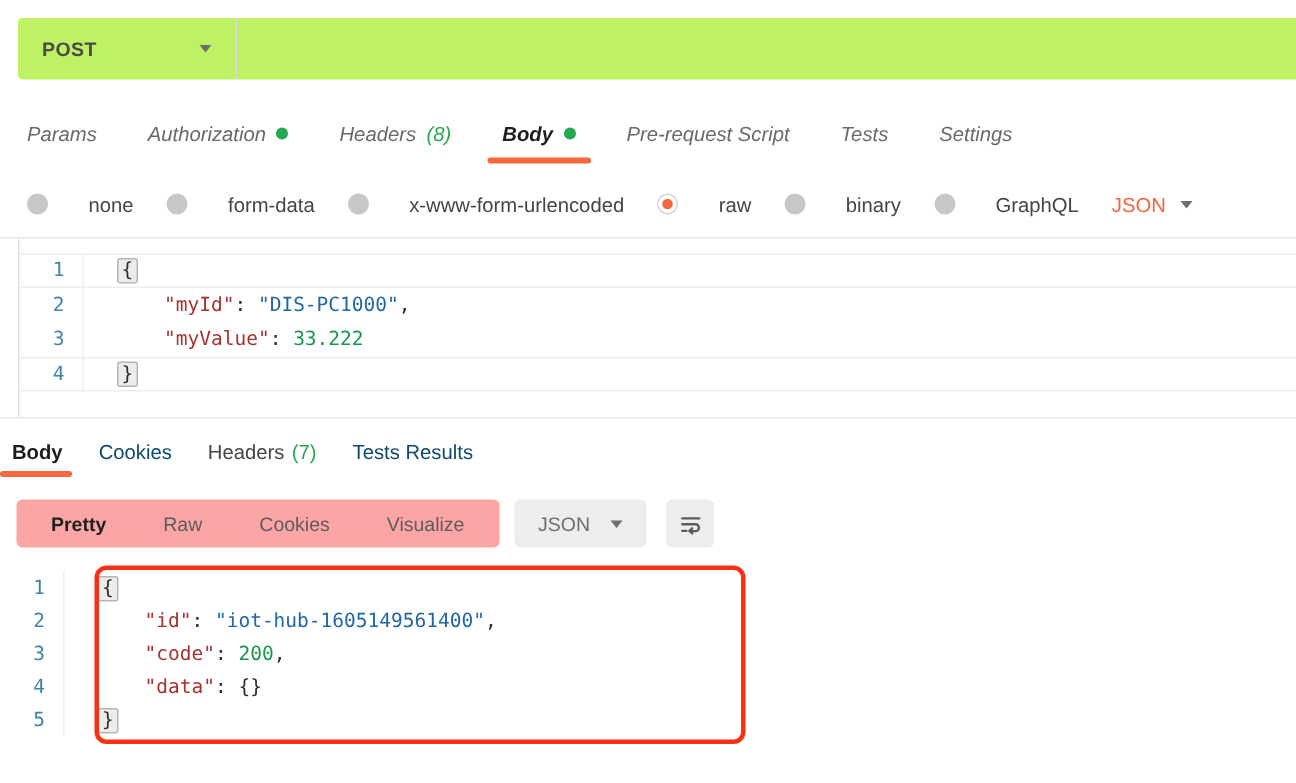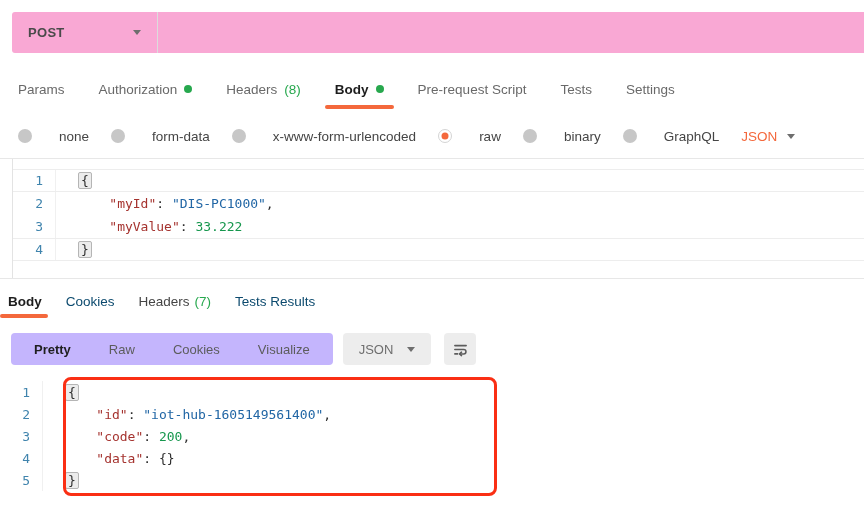--- a/index.html
+++ b/index.html
@@ -1,36 +1,36 @@
 <!DOCTYPE html>
 <html><head>
 <meta charset="utf-8">
 <style>
   * { margin:0; padding:0; box-sizing:border-box; }
   html,body { width:864px; height:522px; background:#ffffff; overflow:hidden;
     font-family:"Liberation Sans", sans-serif; color:#3c3c3c; }
 
   
-  .url-row { margin:12px 0 0 12px; height:41px; background:#f9a8d4;
+  .url-row { margin:12px 0 0 12px; height:41px; background:#bef264;
     border-radius:3px 0 0 3px; display:flex; align-items:stretch; }
   .method-select { width:145px; display:flex; align-items:center; padding:0 16px;
     cursor:pointer; }
   .method-label { font-size:13px; font-weight:700; color:#4a4a4a; letter-spacing:.3px; }
   .method-select .caret { margin-left:auto; }
   .caret { width:0; height:0; border-left:4.5px solid transparent;
     border-right:4.5px solid transparent; border-top:5.5px solid #6e6e6e; }
   .url-divider { width:1px; background:#dcdcdc; }
   .url-text { flex:1; display:flex; align-items:center; padding:0 14px;
     font-size:13.5px; color:#565656; white-space:nowrap; overflow:hidden; cursor:text; }
 
   
   .req-tabs { margin-top:16px; height:40px; display:flex; align-items:center;
     padding:0 18px; gap:34px; }
   .rtab { position:relative; height:100%; display:flex; align-items:center; gap:7px;
-    font-size:13.5px; color:#696969; cursor:pointer; white-space:nowrap; }
+    font-size:13.5px; color:#696969; cursor:pointer; white-space:nowrap;font-style:italic; }
   .rtab.active { color:#1d1d1d; font-weight:600; }
   .tab-count { color:#27a84e; }
   .dot { width:8px; height:8px; border-radius:50%; background:#27a84e; }
   .tab-underline { position:absolute; left:-10px; right:-10px; bottom:0; height:4px;
     background:#f4683c; border-radius:2px; }
 
   
   .bt-row { margin-top:8px; height:38px; display:flex; align-items:center;
     padding:0 18px; gap:22px; }
   .bt-item { display:flex; align-items:center; gap:27px; cursor:pointer;
@@ -65,21 +65,21 @@
   .resp-tabs { margin-top:6px; height:33px; display:flex; align-items:center;
     padding:0 8px; gap:24px; }
   .resp-tab { position:relative; height:100%; display:flex; align-items:center; gap:5px;
     font-size:13.5px; color:#0c4a6e; cursor:pointer; white-space:nowrap; }
   .resp-tab.active { color:#1d1d1d; font-weight:600; }
   .resp-tab.dark { color:#454545; }
   .resp-underline { position:absolute; left:-8px; right:-6px; bottom:0; height:4px;
     background:#f4683c; border-radius:2px; }
 
   .resp-toolbar { margin-top:15px; display:flex; align-items:center; padding-left:11px; }
-  .seg-control { height:32px; background:#c4b5fd; border-radius:4px; display:flex;
+  .seg-control { height:32px; background:#fca5a5; border-radius:4px; display:flex;
     align-items:center; padding:0 4px; }
   .seg-btn { padding:0 19px; font-size:13px; color:#5c5c5c; cursor:pointer;
     height:100%; display:flex; align-items:center; }
   .seg-btn.active { color:#1f1f1f; font-weight:700; }
   .fmt-select { margin-left:10px; height:32px; background:#ededed; border-radius:4px;
     display:flex; align-items:center; gap:14px; padding:0 16px; cursor:pointer; }
   .fmt-label { font-size:13px; color:#6e6e6e; }
   .wrap-btn { margin-left:13px; width:32px; height:32px; background:#ededed;
     border-radius:4px; display:flex; align-items:center; justify-content:center; cursor:pointer; }
 

